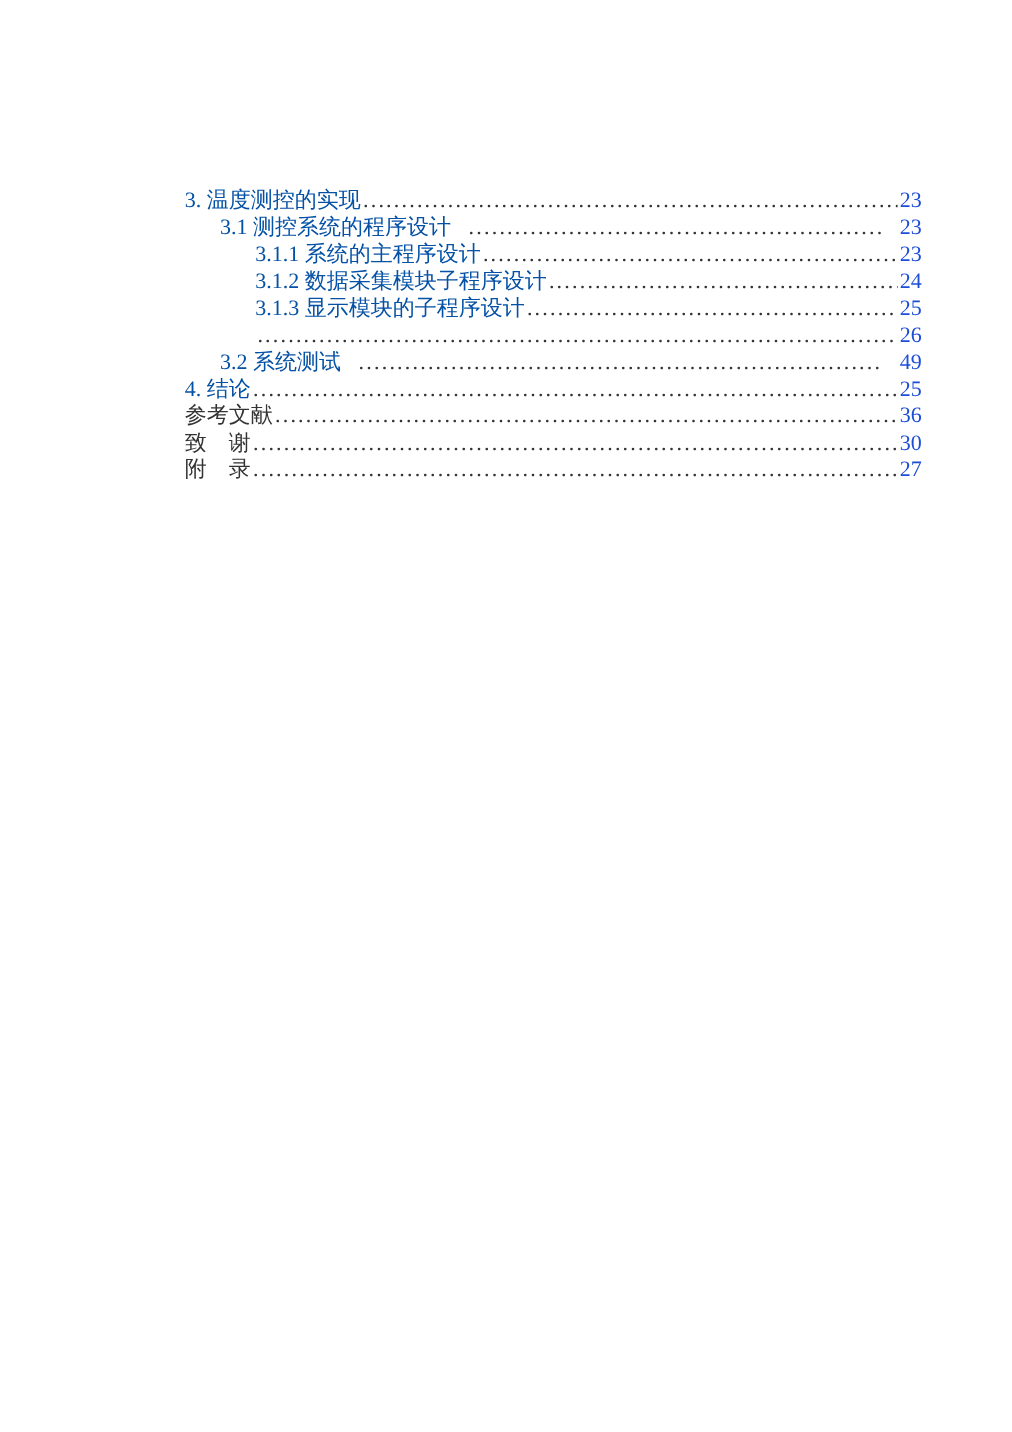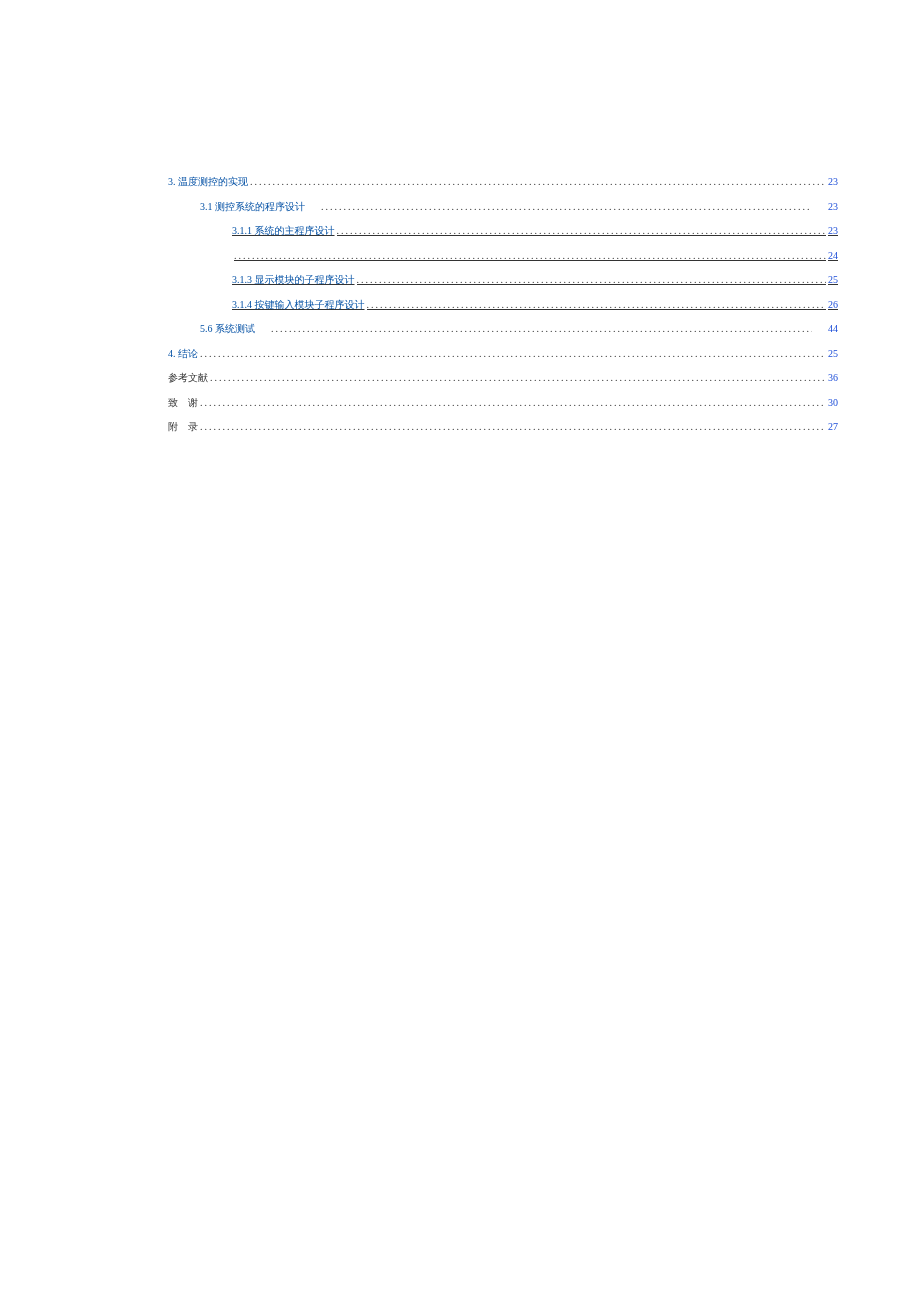--- a/index.html
+++ b/index.html
@@ -13,21 +13,21 @@
       width: 920px;
       height: 1302px;
       position: relative;
     }
     .page {
       padding: 170px 82px 0 168px;
     }
     .toc-row {
       display: flex;
       align-items: baseline;
-      font-size: 10px;
+      font-size: 20px;
       color: #333;
       line-height: 24.5px;
       white-space: nowrap;
     }
     .toc-title {
       flex-shrink: 0;
     }
     .toc-title.link {
       color: #0451a5;
     }
@@ -38,21 +38,21 @@
       color: #333;
       margin: 0 2px;
     }
     .toc-page {
       flex-shrink: 0;
       color: #1d4ed8;
       font-family: "Times New Roman", serif;
     }
     .indent-0 { padding-left: 0; }
     .indent-1 { padding-left: 32px; gap: 14px; }
-    .indent-2 { padding-left: 64px; text-decoration: underline; }
+    .indent-2 { padding-left: 64px; }
   </style>
 </head>
 <body>
 
 <div class="page">
   <div class="toc">
     <div class="toc-row indent-0">
       <span class="toc-title link">3. 温度测控的实现</span>
       <span class="toc-dots">....................................................................................................................................................................</span>
       <span class="toc-page">23</span>
@@ -61,37 +61,37 @@
       <span class="toc-title link">3.1 测控系统的程序设计</span>
       <span class="toc-dots">....................................................................................................................................................................</span>
       <span class="toc-page">23</span>
     </div>
     <div class="toc-row indent-2">
       <span class="toc-title link">3.1.1 系统的主程序设计</span>
       <span class="toc-dots">....................................................................................................................................................................</span>
       <span class="toc-page">23</span>
     </div>
     <div class="toc-row indent-2">
+      <span class="toc-title link">3.1.2 数据采集模块子程序设计</span>
       <span class="toc-dots">....................................................................................................................................................................</span>
       <span class="toc-page">24</span>
     </div>
     <div class="toc-row indent-2">
       <span class="toc-title link">3.1.3 显示模块的子程序设计</span>
       <span class="toc-dots">....................................................................................................................................................................</span>
       <span class="toc-page">25</span>
     </div>
     <div class="toc-row indent-2">
-      <span class="toc-title link">3.1.4 按键输入模块子程序设计</span>
       <span class="toc-dots">....................................................................................................................................................................</span>
       <span class="toc-page">26</span>
     </div>
     <div class="toc-row indent-1">
-      <span class="toc-title link">5.6 系统测试</span>
+      <span class="toc-title link">3.2 系统测试</span>
       <span class="toc-dots">....................................................................................................................................................................</span>
-      <span class="toc-page">44</span>
+      <span class="toc-page">49</span>
     </div>
     <div class="toc-row indent-0">
       <span class="toc-title link">4. 结论</span>
       <span class="toc-dots">....................................................................................................................................................................</span>
       <span class="toc-page">25</span>
     </div>
     <div class="toc-row indent-0">
       <span class="toc-title">参考文献</span>
       <span class="toc-dots">....................................................................................................................................................................</span>
       <span class="toc-page">36</span>

